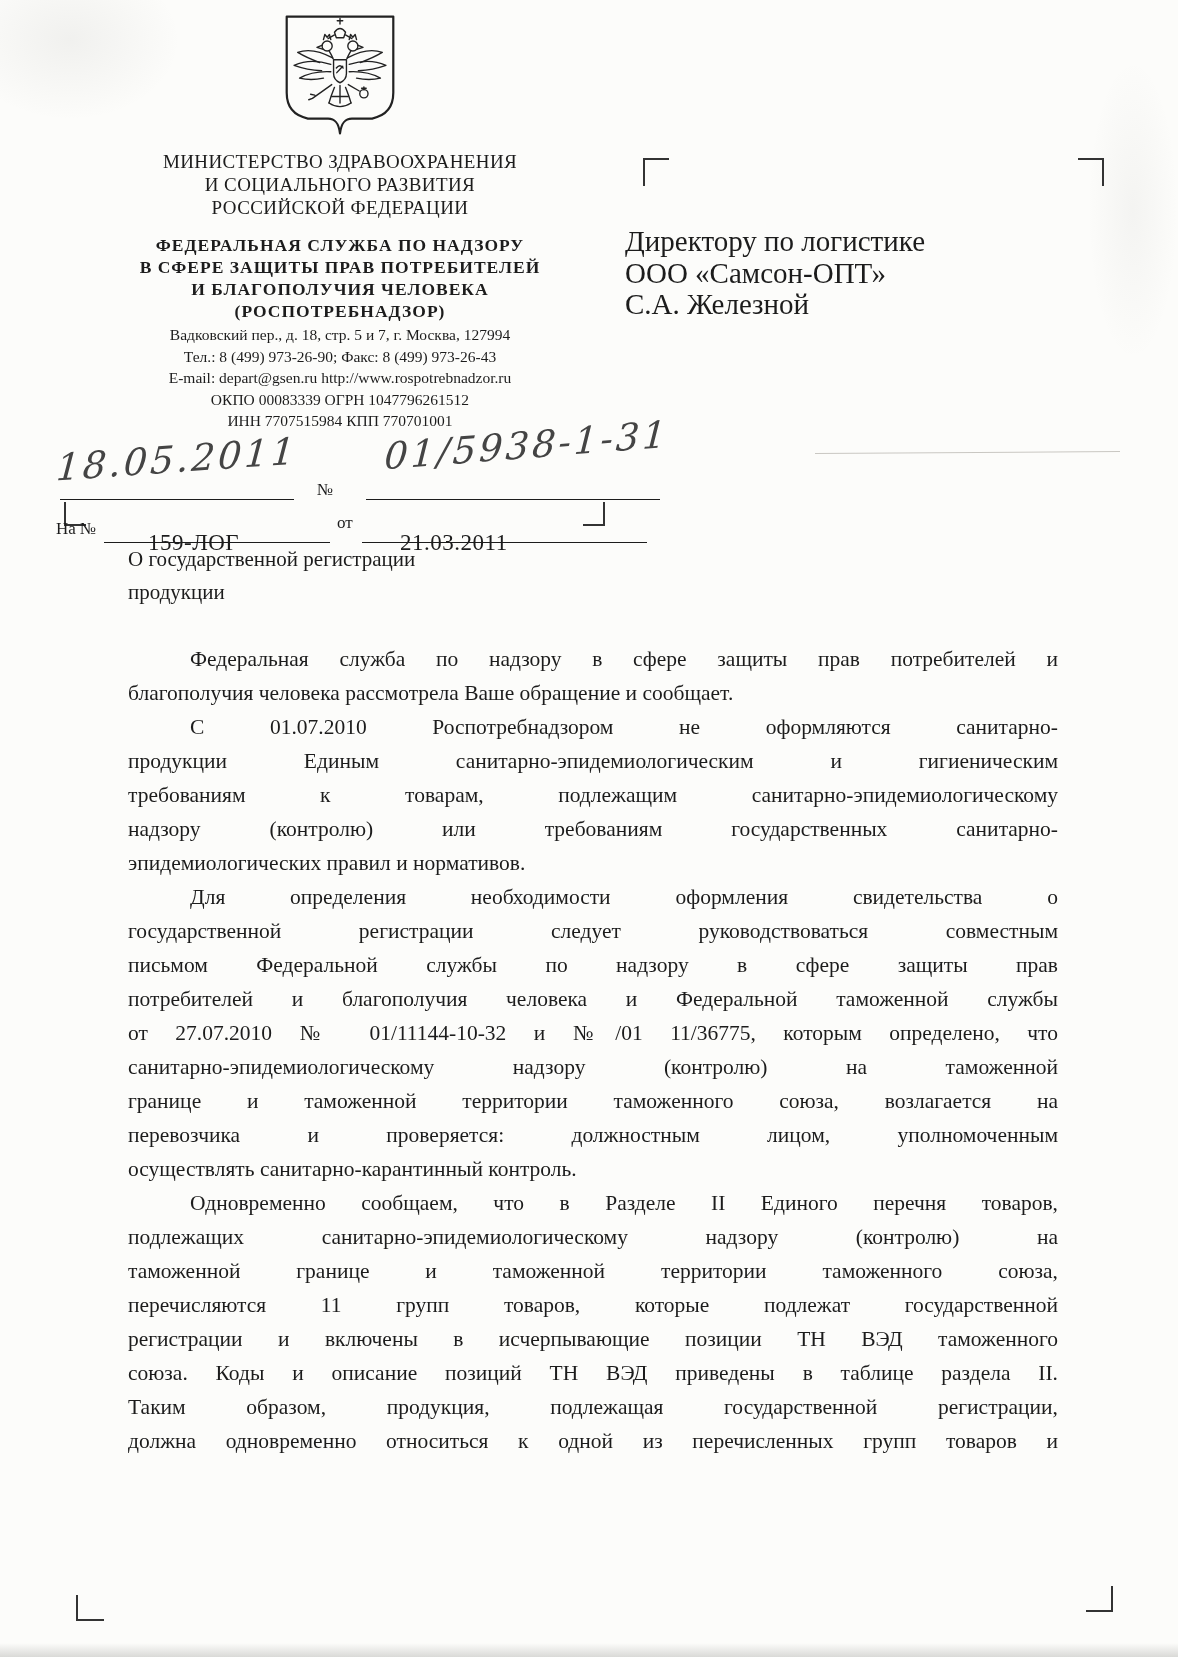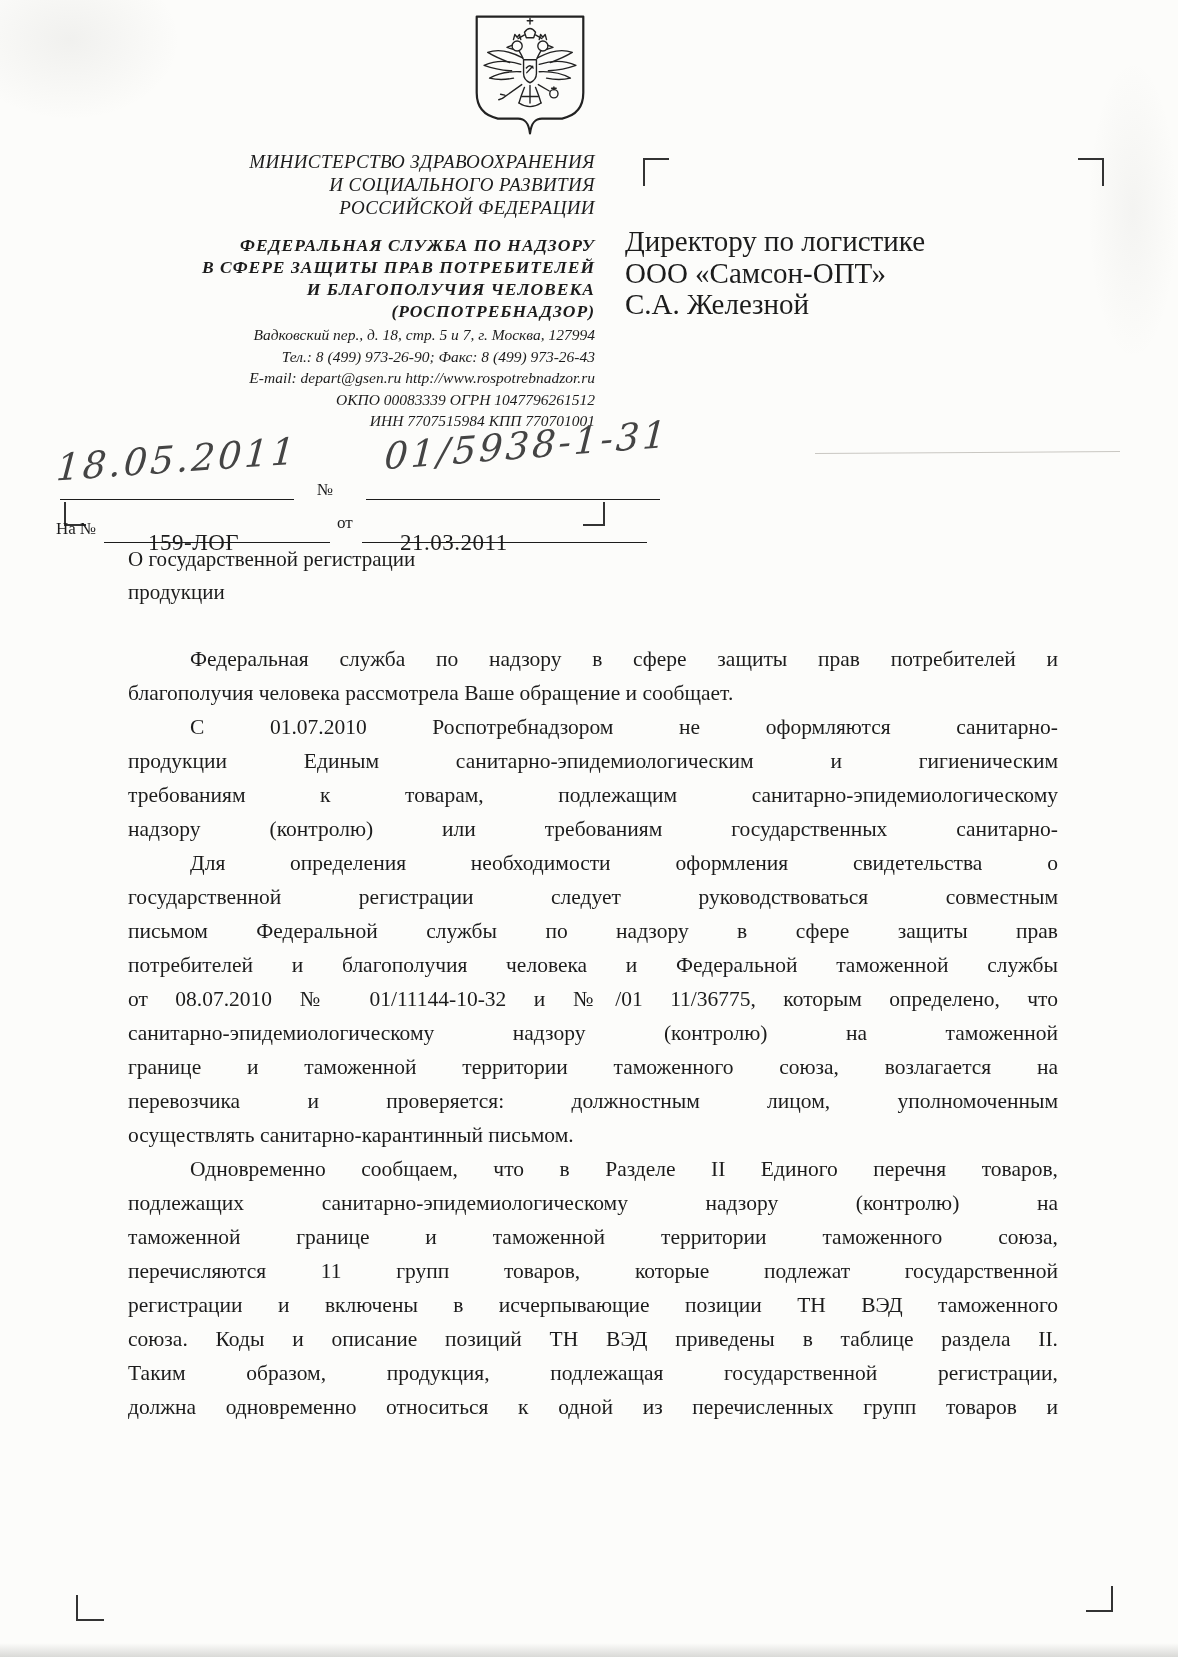--- a/index.html
+++ b/index.html
@@ -5,21 +5,21 @@
   html,body{margin:0;padding:0;background:#888;}
   #page{
     position:relative;
     width:1178px;height:1657px;
     background:#fcfcfa;
     overflow:hidden;
     font-family:"Liberation Serif","DejaVu Serif",serif;
     color:#1c1c1c;
   }
   
-  #letterhead{position:absolute;left:85px;top:12px;width:510px;text-align:right;font-style:italic;}
+  #letterhead{position:absolute;left:85px;top:12px;width:510px;text-align:center;}
   .emblem-wrap{height:138px;}
   .ministry-line{font-size:19px;line-height:23px;letter-spacing:.4px;}
   #agency-block{margin-top:15px;}
   .agency-line{font-size:17.5px;line-height:22px;font-weight:bold;letter-spacing:1px;}
   #address-block{margin-top:2px;}
   .address-line{font-size:15.5px;line-height:21.5px;}
   
   #recipient{position:absolute;left:625px;top:226px;}
   .recipient-line{font-size:29px;line-height:31.5px;}
   
@@ -175,29 +175,30 @@
       <div class="subject-line">продукции</div>
     </div>
 
   <div id="body-text">
       <div class="body-line indent jl">Федеральная служба по надзору в сфере защиты прав потребителей и</div>
       <div class="body-line">благополучия человека рассмотрела Ваше обращение и сообщает.</div>
       <div class="body-line indent jl">С 01.07.2010 Роспотребнадзором не оформляются санитарно-</div>
       <div class="body-line jl">продукции Единым санитарно-эпидемиологическим и гигиеническим</div>
       <div class="body-line jl">требованиям к товарам, подлежащим санитарно-эпидемиологическому</div>
       <div class="body-line jl">надзору (контролю) или требованиям государственных санитарно-</div>
+      <div class="body-line">эпидемиологических правил и нормативов.</div>
       <div class="body-line indent jl">Для определения необходимости оформления свидетельства о</div>
       <div class="body-line jl">государственной регистрации следует руководствоваться совместным</div>
       <div class="body-line jl">письмом Федеральной службы по надзору в сфере защиты прав</div>
       <div class="body-line jl">потребителей и благополучия человека и Федеральной таможенной службы</div>
-      <div class="body-line jl">от 08.07.2010 № 01/11144-10-32 и №/01 11/36775, которым определено, что</div>
+      <div class="body-line jl">от 27.07.2010 № 01/11144-10-32 и №/01 11/36775, которым определено, что</div>
       <div class="body-line jl">санитарно-эпидемиологическому надзору (контролю) на таможенной</div>
       <div class="body-line jl">границе и таможенной территории таможенного союза, возлагается на</div>
       <div class="body-line jl">перевозчика и проверяется: должностным лицом, уполномоченным</div>
-      <div class="body-line">осуществлять санитарно-карантинный письмом.</div>
+      <div class="body-line">осуществлять санитарно-карантинный контроль.</div>
       <div class="body-line indent jl">Одновременно сообщаем, что в Разделе II Единого перечня товаров,</div>
       <div class="body-line jl">подлежащих санитарно-эпидемиологическому надзору (контролю) на</div>
       <div class="body-line jl">таможенной границе и таможенной территории таможенного союза,</div>
       <div class="body-line jl">перечисляются 11 групп товаров, которые подлежат государственной</div>
       <div class="body-line jl">регистрации и включены в исчерпывающие позиции ТН ВЭД таможенного</div>
       <div class="body-line jl">союза. Коды и описание позиций ТН ВЭД приведены в таблице раздела II.</div>
       <div class="body-line jl">Таким образом, продукция, подлежащая государственной регистрации,</div>
       <div class="body-line jl">должна одновременно относиться к одной из перечисленных групп товаров и</div>
     </div>
 

